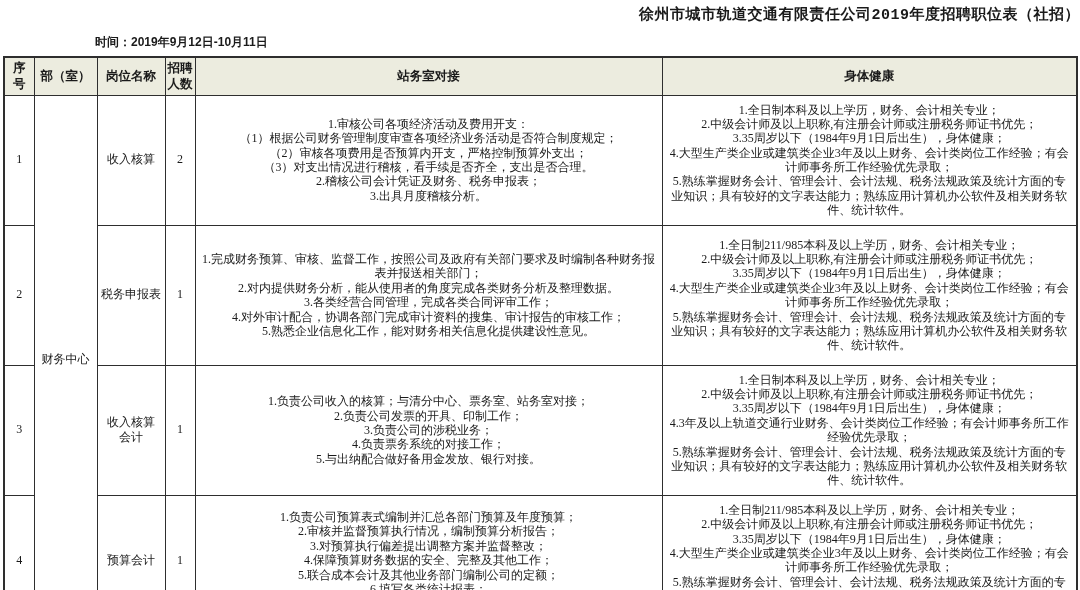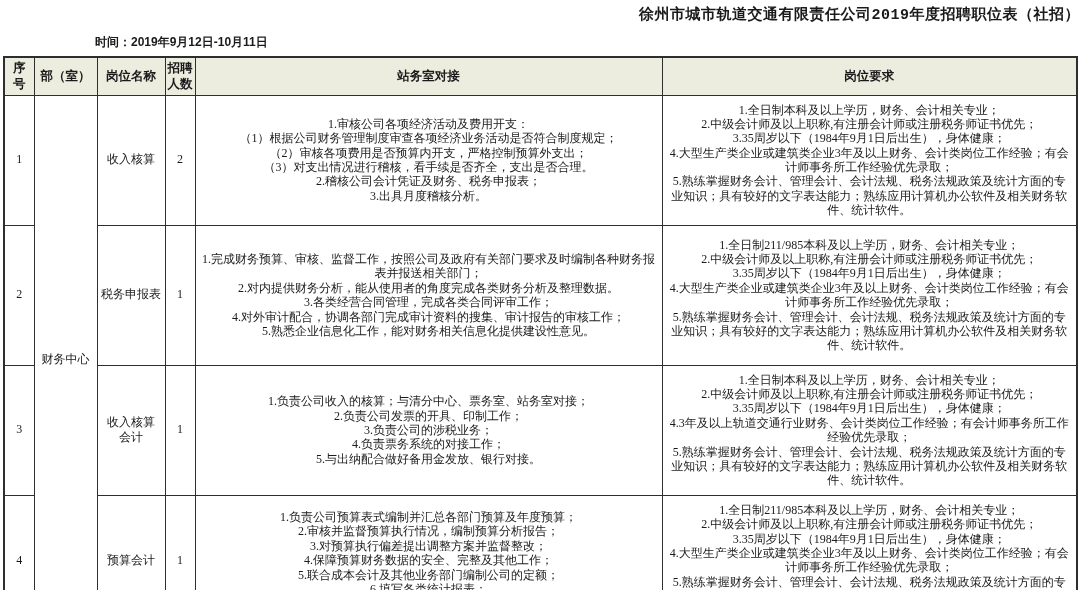--- a/index.html
+++ b/index.html
@@ -70,21 +70,21 @@
         <col style="width:415px">
     </colgroup>
     <tbody>
       <tr class="hdr">
         <th>序号</th>
         <th>部（室）</th>
         <th>岗位名称</th>
         <th>招聘
 人数</th>
         <th>站务室对接</th>
-        <th>岗位要求</th>
+        <th>身体健康</th>
       </tr>
 
       <tr class="r1">
         <td class="center">1</td>
         <td class="center" rowspan="4">财务中心</td>
         <td class="center">收入核算</td>
         <td class="center">2</td>
         <td class="textblock">1.审核公司各项经济活动及费用开支：
 （1）根据公司财务管理制度审查各项经济业务活动是否符合制度规定；
 （2）审核各项费用是否预算内开支，严格控制预算外支出；

